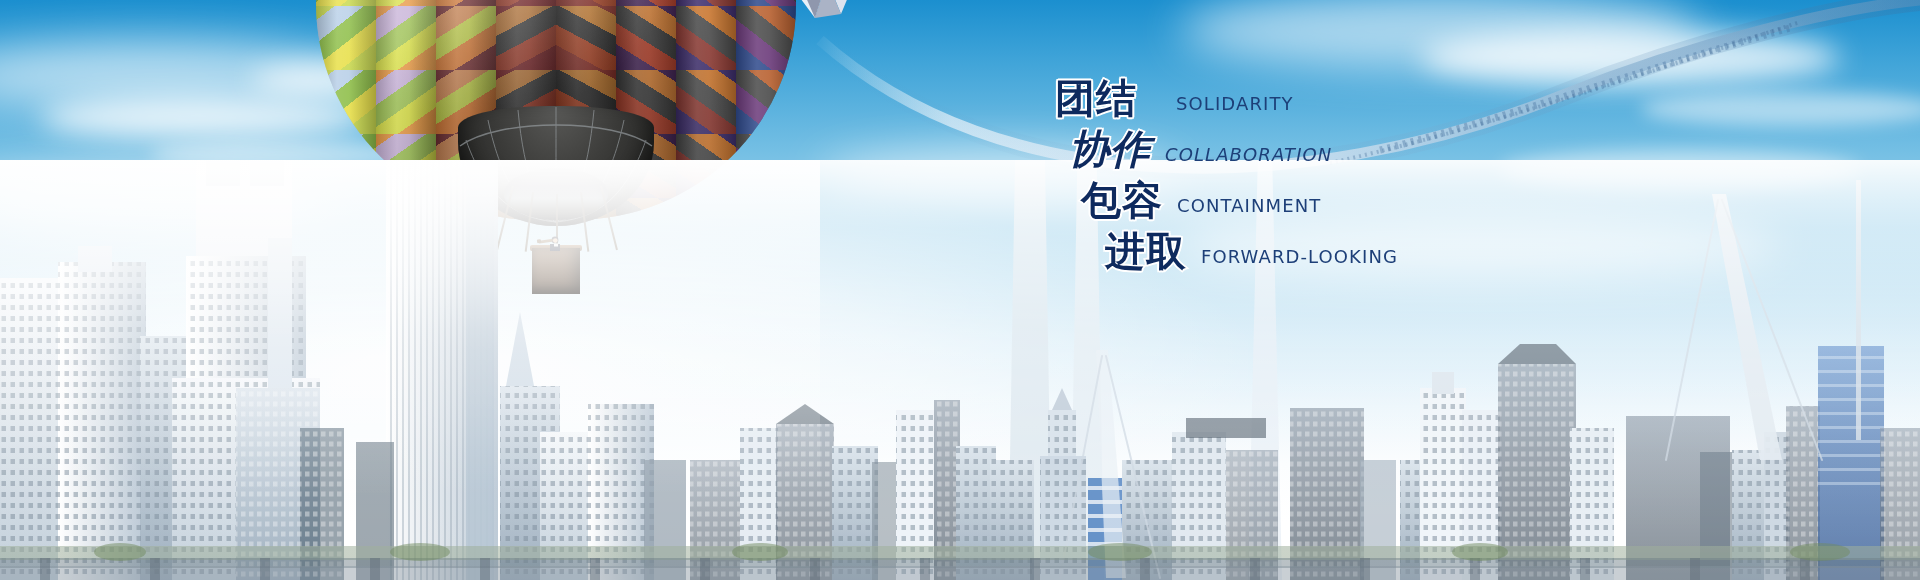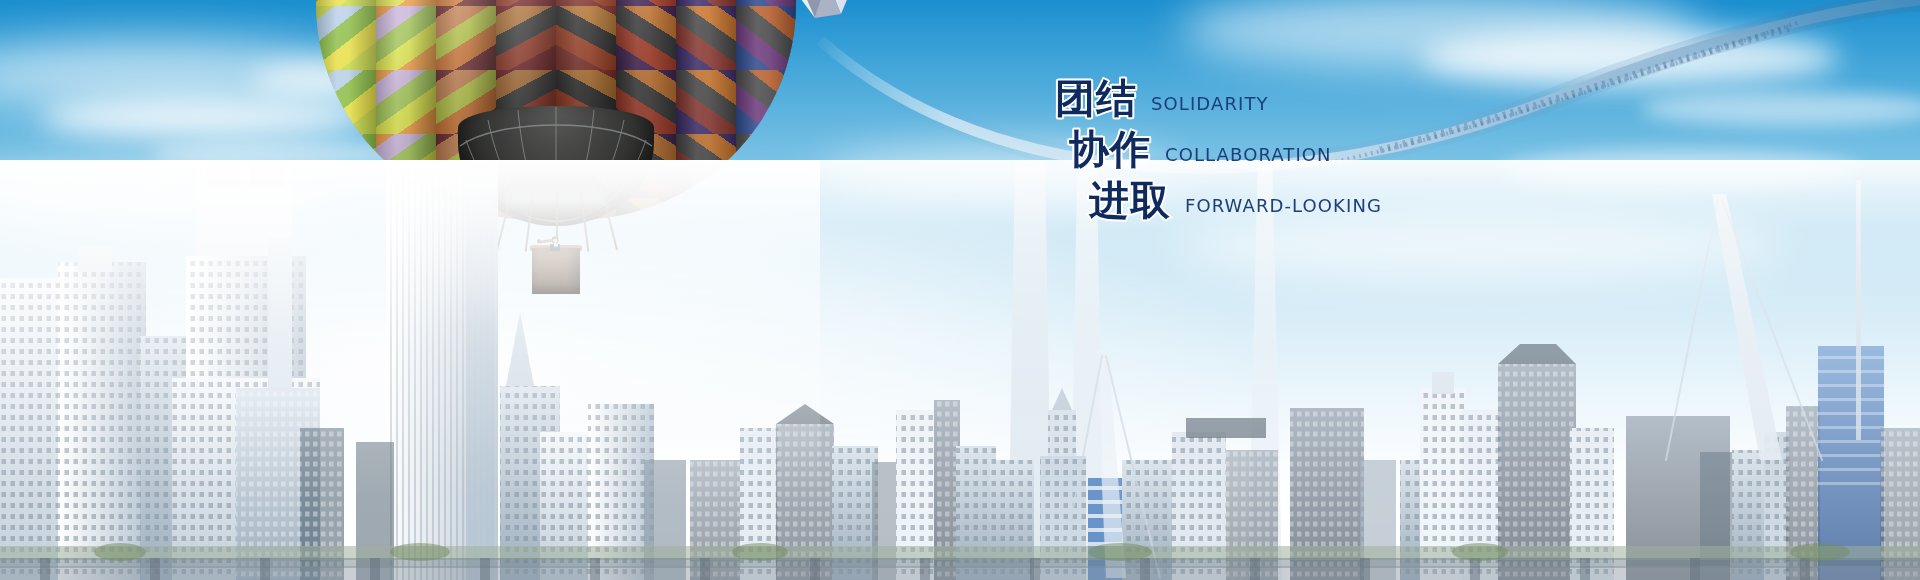--- a/index.html
+++ b/index.html
@@ -167,24 +167,24 @@
   .en {
     font-family:"DejaVu Sans", sans-serif;
     font-size:18px;
     font-weight:500;
     letter-spacing:1.1px;
     color:#1d3f78;
     margin-left:14px;
     margin-bottom:4px;
   }
   
-  .r0 { margin-left:0px; }
-  .r1 { margin-left:14px; }
+  .r0 { margin-left:0px;gap:25px; }
+  .r1 { margin-left:14px;font-style:italic; }
   .r2 { margin-left:26px; }
-  .r3 { margin-left:34px; }
+  .r3 { margin-left:50px; }
   .r4 { margin-left:48px; }
 </style>
 </head>
 <body>
 
 <div id="banner">
 
   <div class="sky"></div>
   <div class="sky-glow"></div>
 
@@ -515,19 +515,23 @@
 
   <div class="slogans">
     <div class="slogan-row r0">
       <span class="cn">团结</span>
       <span class="en">SOLIDARITY</span>
     </div>
     <div class="slogan-row r1">
       <span class="cn">协作</span>
       <span class="en">COLLABORATION</span>
     </div>
+    <div class="slogan-row r2">
+      <span class="cn">包容</span>
+      <span class="en">CONTAINMENT</span>
+    </div>
     <div class="slogan-row r3">
       <span class="cn">进取</span>
       <span class="en">FORWARD-LOOKING</span>
     </div>
   </div>
 
 </div>
 
 </body></html>

